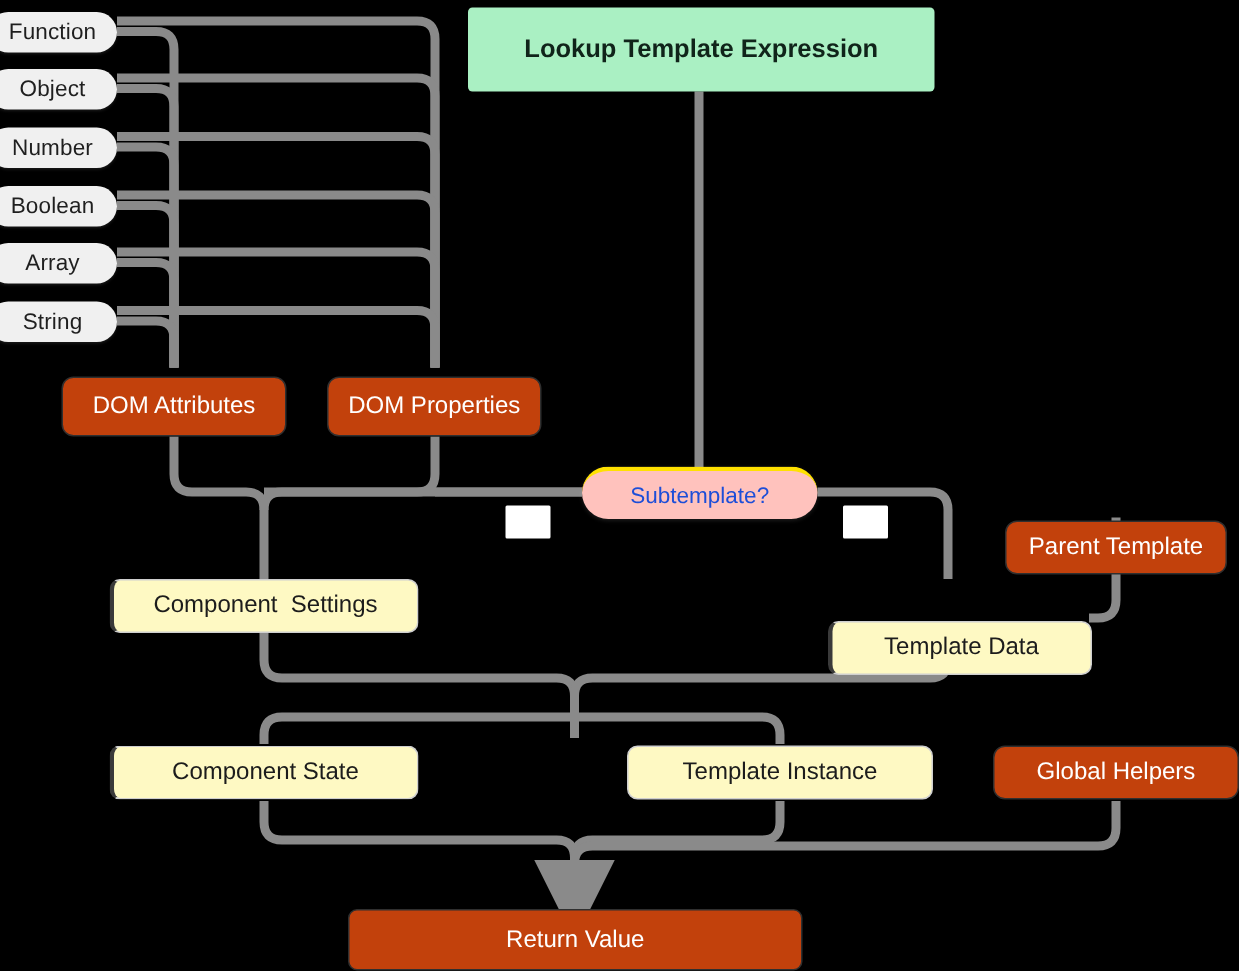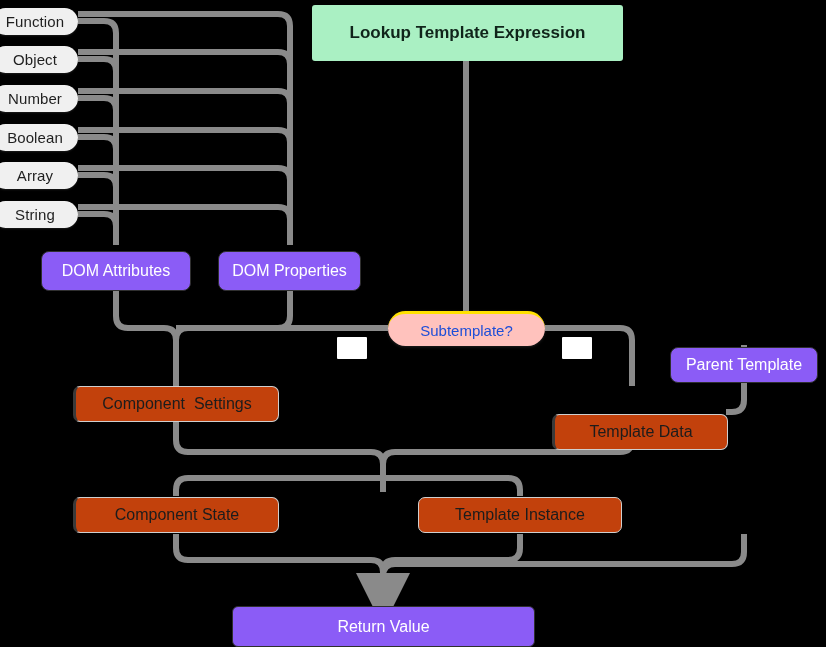--- a/index.html
+++ b/index.html
@@ -16,29 +16,29 @@
 
   
   .pill{
     background:#f0f0f0;color:#1f1f1f;border-radius:999px;
     font-size:15px;letter-spacing:.1px;
     box-shadow:0 1px 2px rgba(255,255,255,.10);
   }
 
   
   .grey{
-    background:#c2410c;color:#1c1c1c;border-radius:7px;
+    background:#fef9c3;color:#1c1c1c;border-radius:7px;
     border:1px solid #cfcfcf;border-left:3px solid #3a3a3a;
     font-size:16px;
   }
   .grey.noleft{border-left:1px solid #cfcfcf;}
 
   
   .dark{
-    background:#8b5cf6;color:#fff;border-radius:8px;
+    background:#c2410c;color:#fff;border-radius:8px;
     border:1px solid #2f2f2f;font-size:16px;
   }
   .dark.flat{border-radius:6px;}
 
   
   .green{
     background:#aaf0c3;color:#10241a;border-radius:3px;
     font-size:17px;font-weight:bold;
   }
 
@@ -159,18 +159,21 @@
   <div class="node dark" style="left:670px;top:311px;width:148px;height:36px;margin-top:36px;">
     <span>Parent Template</span>
   </div>
 
   <div class="node grey" style="left:73px;top:497px;width:206px;height:36px;">
     <span>Component State</span>
   </div>
   <div class="node grey noleft" style="left:418px;top:497px;width:204px;height:36px;">
     <span>Template Instance</span>
   </div>
+  <div class="node dark" style="left:662px;top:497px;width:164px;height:36px;">
+    <span>Global Helpers</span>
+  </div>
 
   <div class="node dark flat" style="left:232px;top:606px;width:303px;height:41px;">
     <span>Return Value</span>
   </div>
 
 </div>
 
 </body></html>

